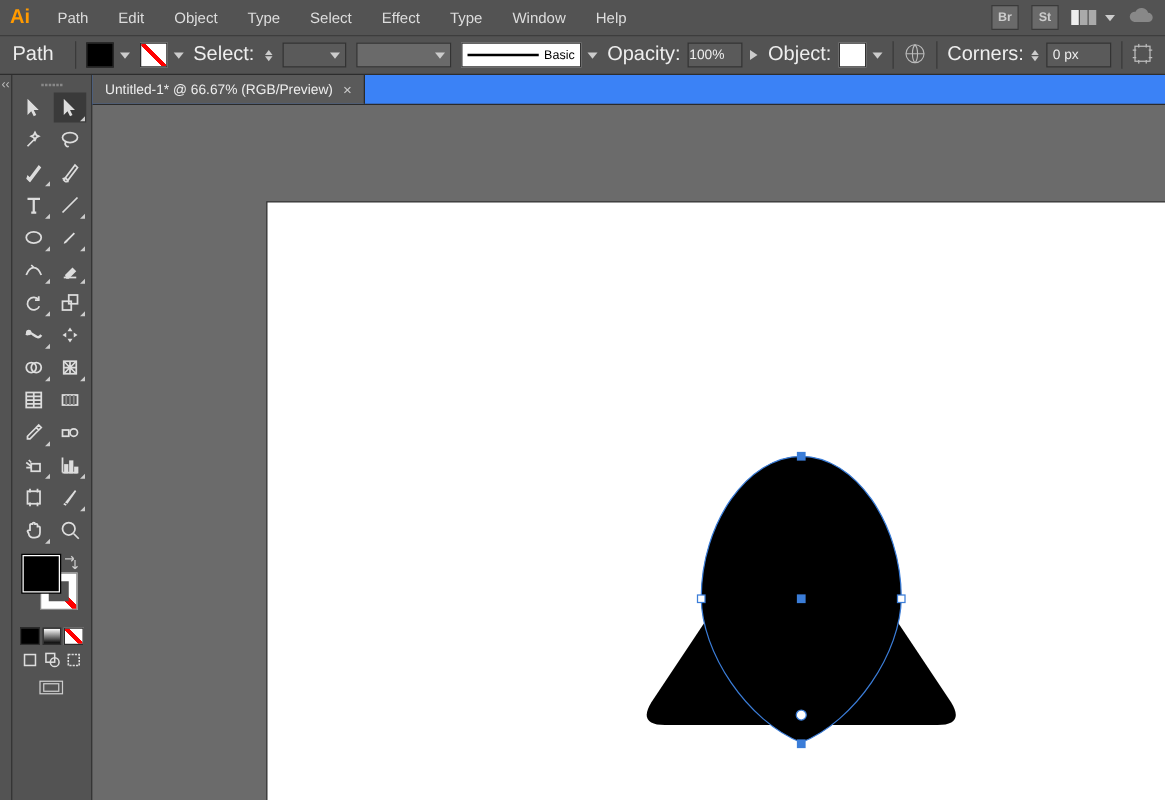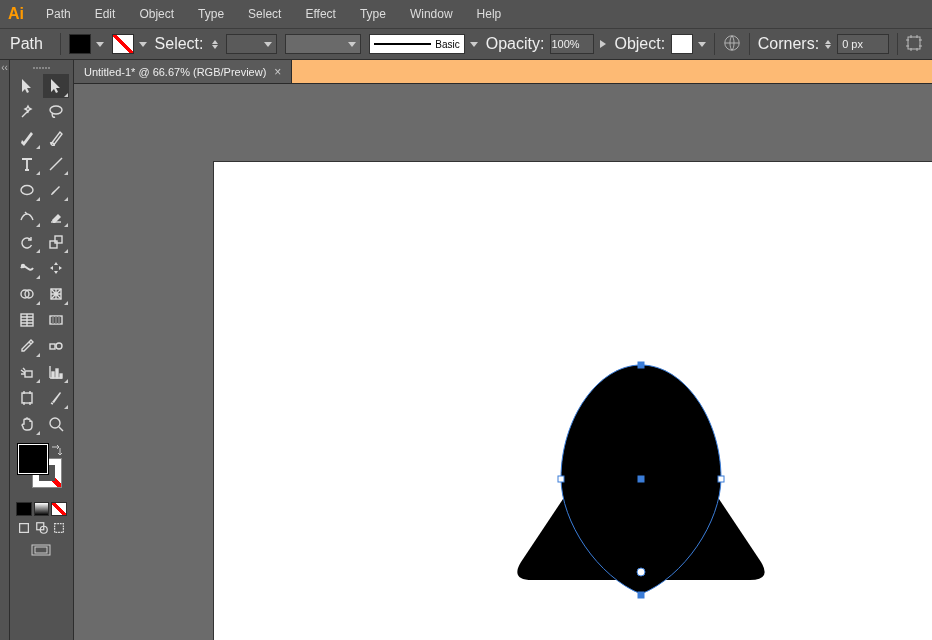--- a/index.html
+++ b/index.html
@@ -66,41 +66,58 @@
   .colorbox .stroke::before{content:"";position:absolute;inset:0;background-image:linear-gradient(45deg, transparent 44%, red 44%, red 56%, transparent 56%);}
   .colorbox .swap{position:absolute; top:0; right:4px; width:14px;height:14px;}
   .colorbox .swap svg{width:14px;height:14px;stroke:#ccc;fill:none;}
   .mini-row{ display:flex; gap:2px; padding:2px 4px;}
   .mini-row .msw{ width:18px;height:14px; border:1px solid #2d2d2d;}
   .screen-row{ display:flex; justify-content:center; padding:6px 0;}
   .screen-row svg{width:20px;height:14px;stroke:#ccc;fill:none;}
 
   
   .docwrap{ flex:1; background:#4a4a4a; display:flex; flex-direction:column;}
-  .tabbar{ height:24px; background:#fdba74; display:flex; align-items:stretch; border-bottom:1px solid #2a2a2a;}
+  .tabbar{ height:24px; background:#3b82f6; display:flex; align-items:stretch; border-bottom:1px solid #2a2a2a;}
   .tab{ background:#5a5a5a; display:flex; align-items:center; padding:0 10px; gap:8px; border-right:1px solid #2a2a2a; font-size:11px; color:#eee;}
   .tab .x{ font-size:12px; color:#ccc;}
   .canvas-area{ flex:1; background:#6b6b6b; position:relative; overflow:hidden;}
   .artboard{ position:absolute; left:140px; top:78px; width:900px; height:700px; background:#fff; box-shadow:0 0 0 1px #333;}
   .shape-svg{ position:absolute; left:140px; top:78px; }
 </style>
 </head>
 <body>
 
 <div class="menubar">
   <div class="logo">Ai</div>
   <div class="menuitem">Path</div>
   <div class="menuitem">Edit</div>
   <div class="menuitem">Object</div>
   <div class="menuitem">Type</div>
   <div class="menuitem">Select</div>
   <div class="menuitem">Effect</div>
   <div class="menuitem">Type</div>
   <div class="menuitem">Window</div>
   <div class="menuitem">Help</div>
+  <div class="menu-right">
+    <div class="sq-btn">Br</div>
+    <div class="sq-btn">St</div>
+    <div class="arr-btn">
+      <div class="arr-rects">
+          <span></span>
+          <span></span>
+          <span></span>
+        </div>
+      <span class="chev"></span>
+    </div>
+    <div class="cloud-icon">
+      <svg viewBox="0 0 24 16">
+          <path d="M6 13h12a4 4 0 000-8 6 6 0 00-11-1A4 4 0 006 13z"></path>
+        </svg>
+    </div>
+  </div>
 </div>
 
 <div class="ctrlbar">
   <div class="label" style="width:50px">Path</div>
   <div class="sep"></div>
   <div class="mini-combo">
     <span class="swatch black"></span>
     <span class="chev"></span>
   </div>
   <div class="mini-combo">

